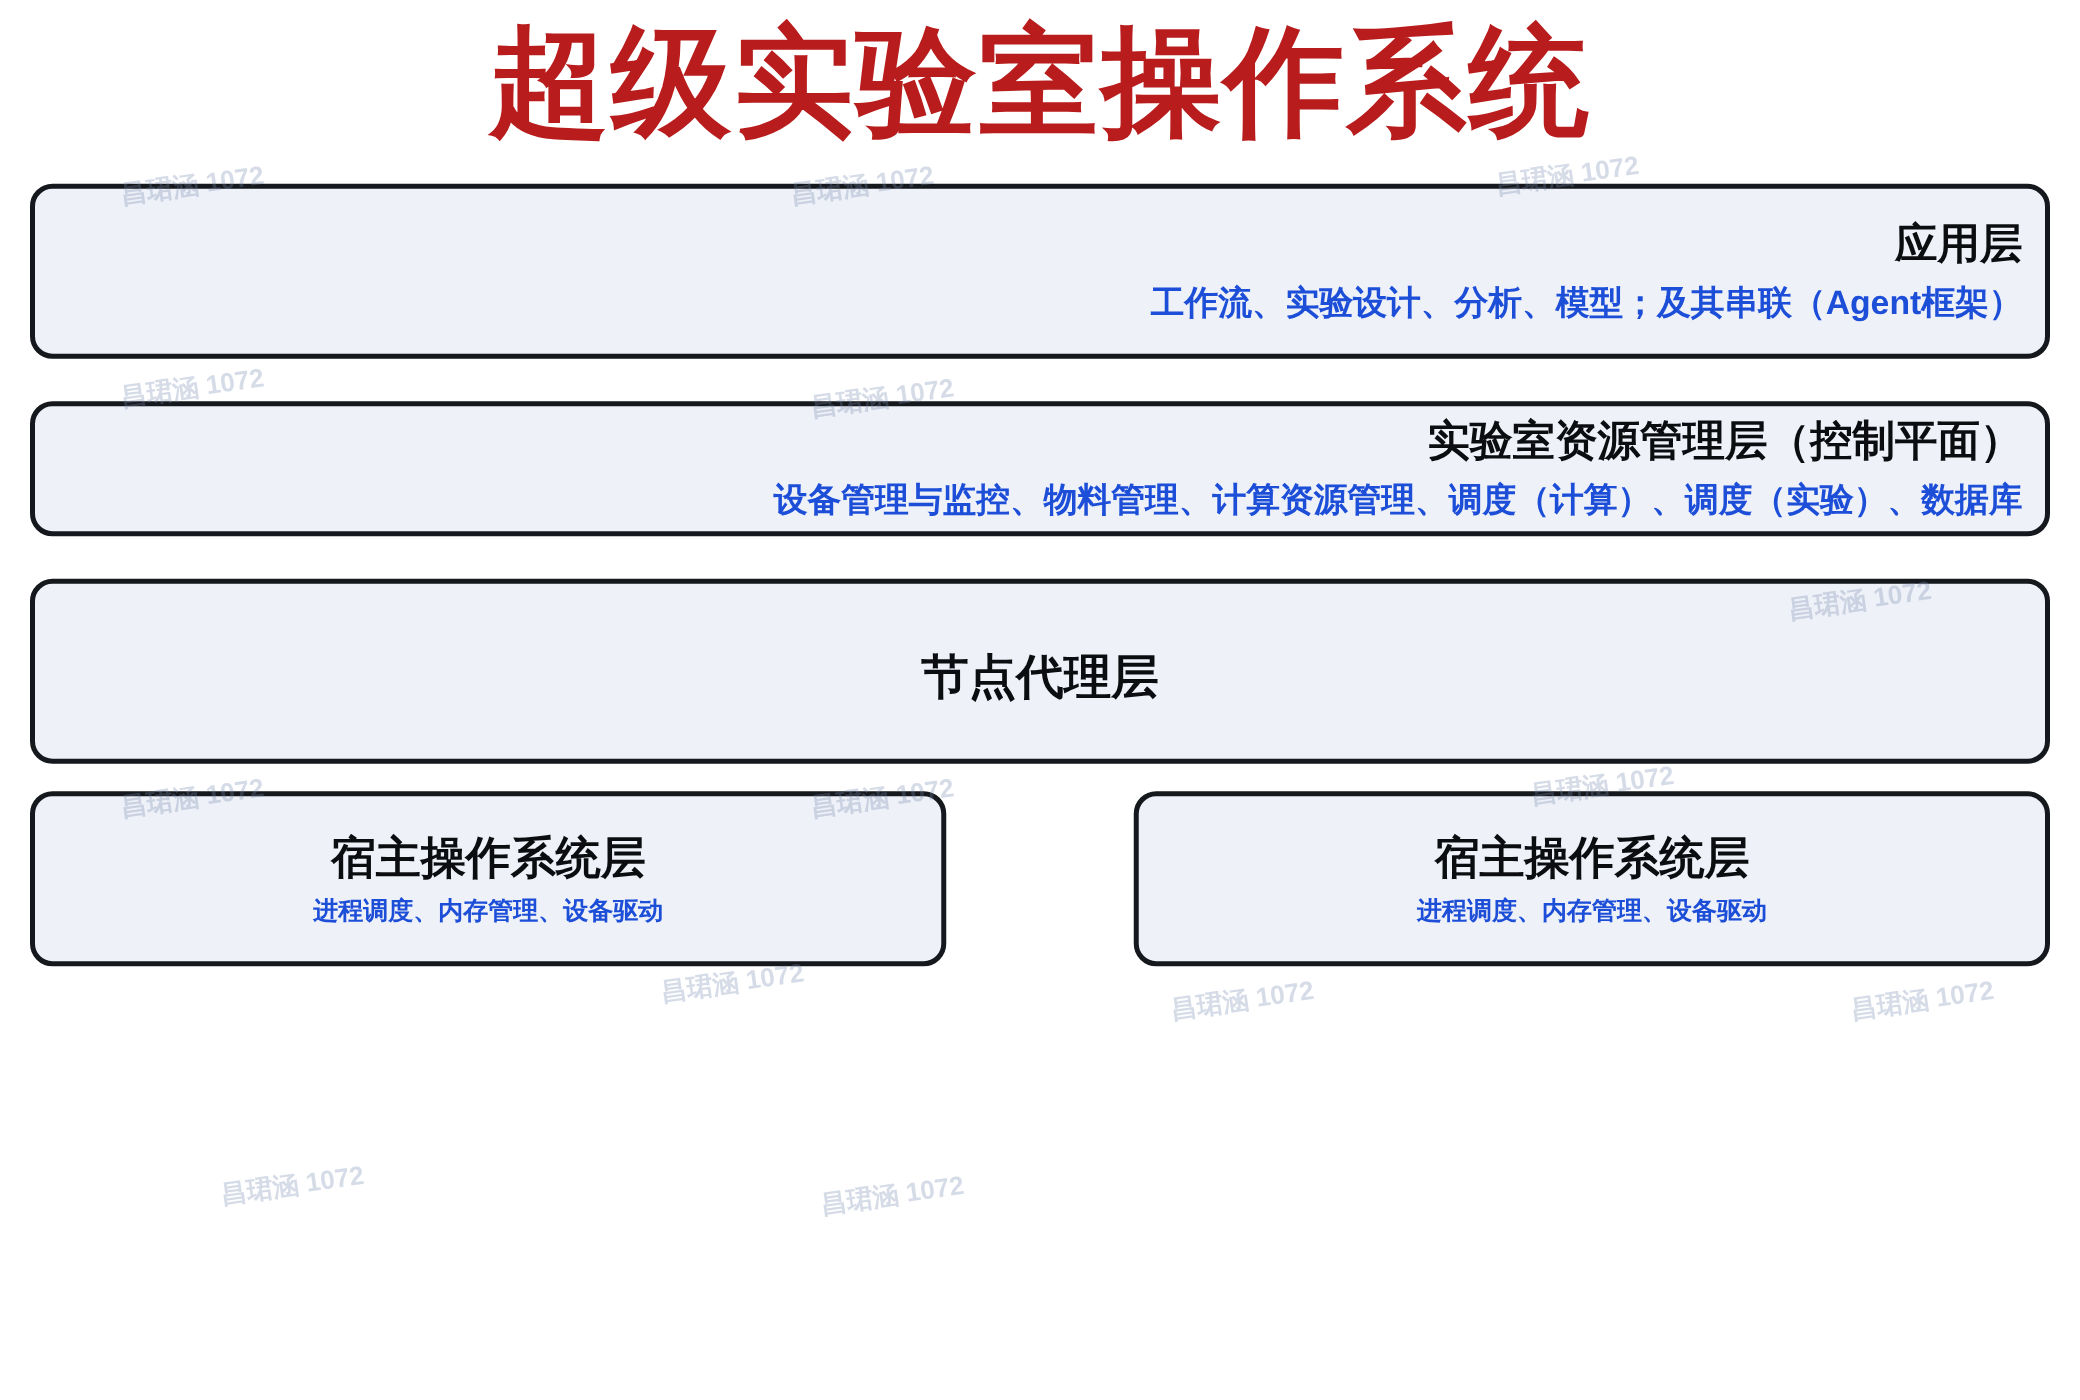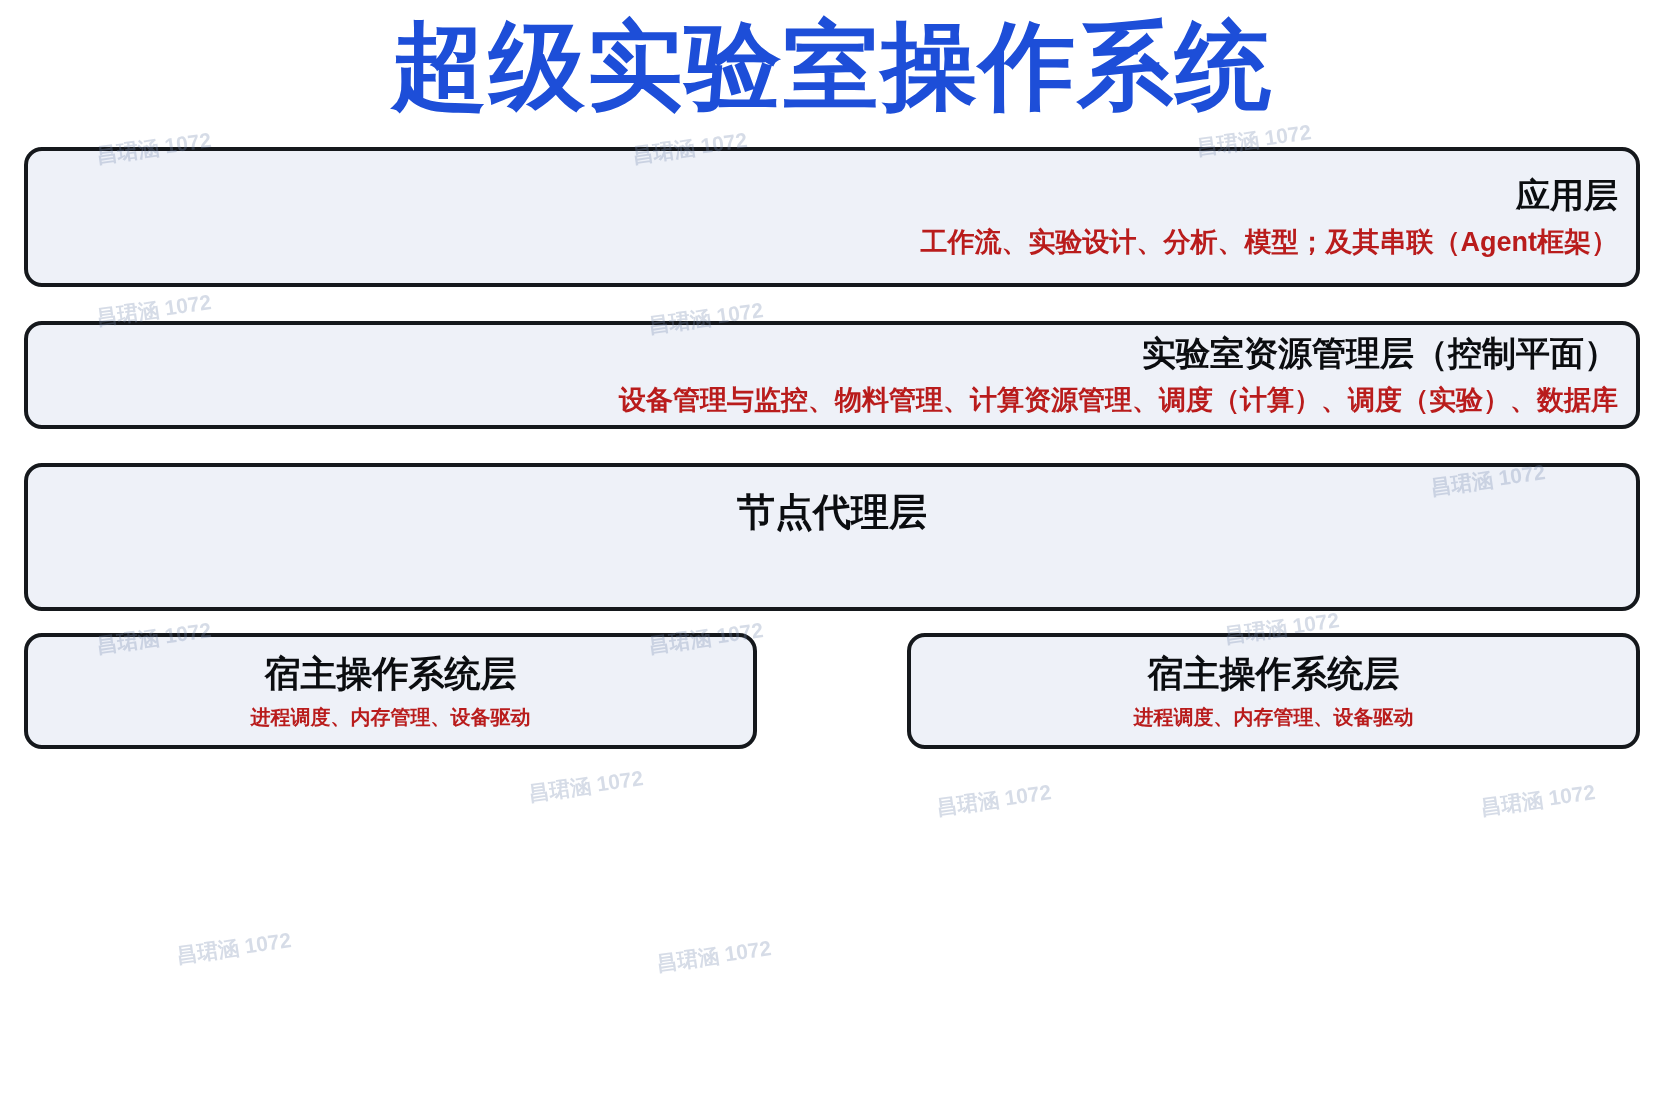--- a/index.html
+++ b/index.html
@@ -25,21 +25,21 @@
   }
 
   
   .title {
     text-align: center;
     font-size: 96px;
     font-weight: 700;
     letter-spacing: 2px;
     line-height: 1.3;
     margin: 4px 0 18px 0;
-    color: #1d4ed8;
+    color: #b91c1c;
     white-space: nowrap;
   }
 
   
   .layer-box {
     box-sizing: border-box;
     border: 4px solid #15181c;
     border-radius: 18px;
     background: #eef1f8;
     display: flex;
@@ -55,21 +55,21 @@
     font-size: 34px;
     font-weight: 700;
     line-height: 1.25;
     color: #0b0d10;
   }
   .layer-sub {
     font-size: 27px;
     font-weight: 700;
     line-height: 1.3;
     margin-top: 8px;
-    color: #b91c1c;
+    color: #1d4ed8;
   }
 
   
   .row-full {
     margin-bottom: 34px;
     align-items: flex-end;
   }
   #box-app {
     height: 140px;
   }
@@ -89,28 +89,28 @@
   #box-hal {
     height: 148px;
     justify-content: flex-start;
     padding-top: 22px;
   }
   #box-hal .layer-title {
     font-size: 40px;
   }
   #box-node {
     height: 148px;
-    justify-content: flex-start;
+    justify-content: center;
     padding-top: 22px;
   }
   #box-node .layer-title {
     font-size: 38px;
   }
   .host-box {
-    height: 116px;
+    height: 140px;
   }
   .hw-box {
     height: 128px;
   }
   .host-box .layer-title, .hw-box .layer-title {
     font-size: 36px;
   }
   .host-box .layer-sub, .hw-box .layer-sub {
     font-size: 20px;
   }

